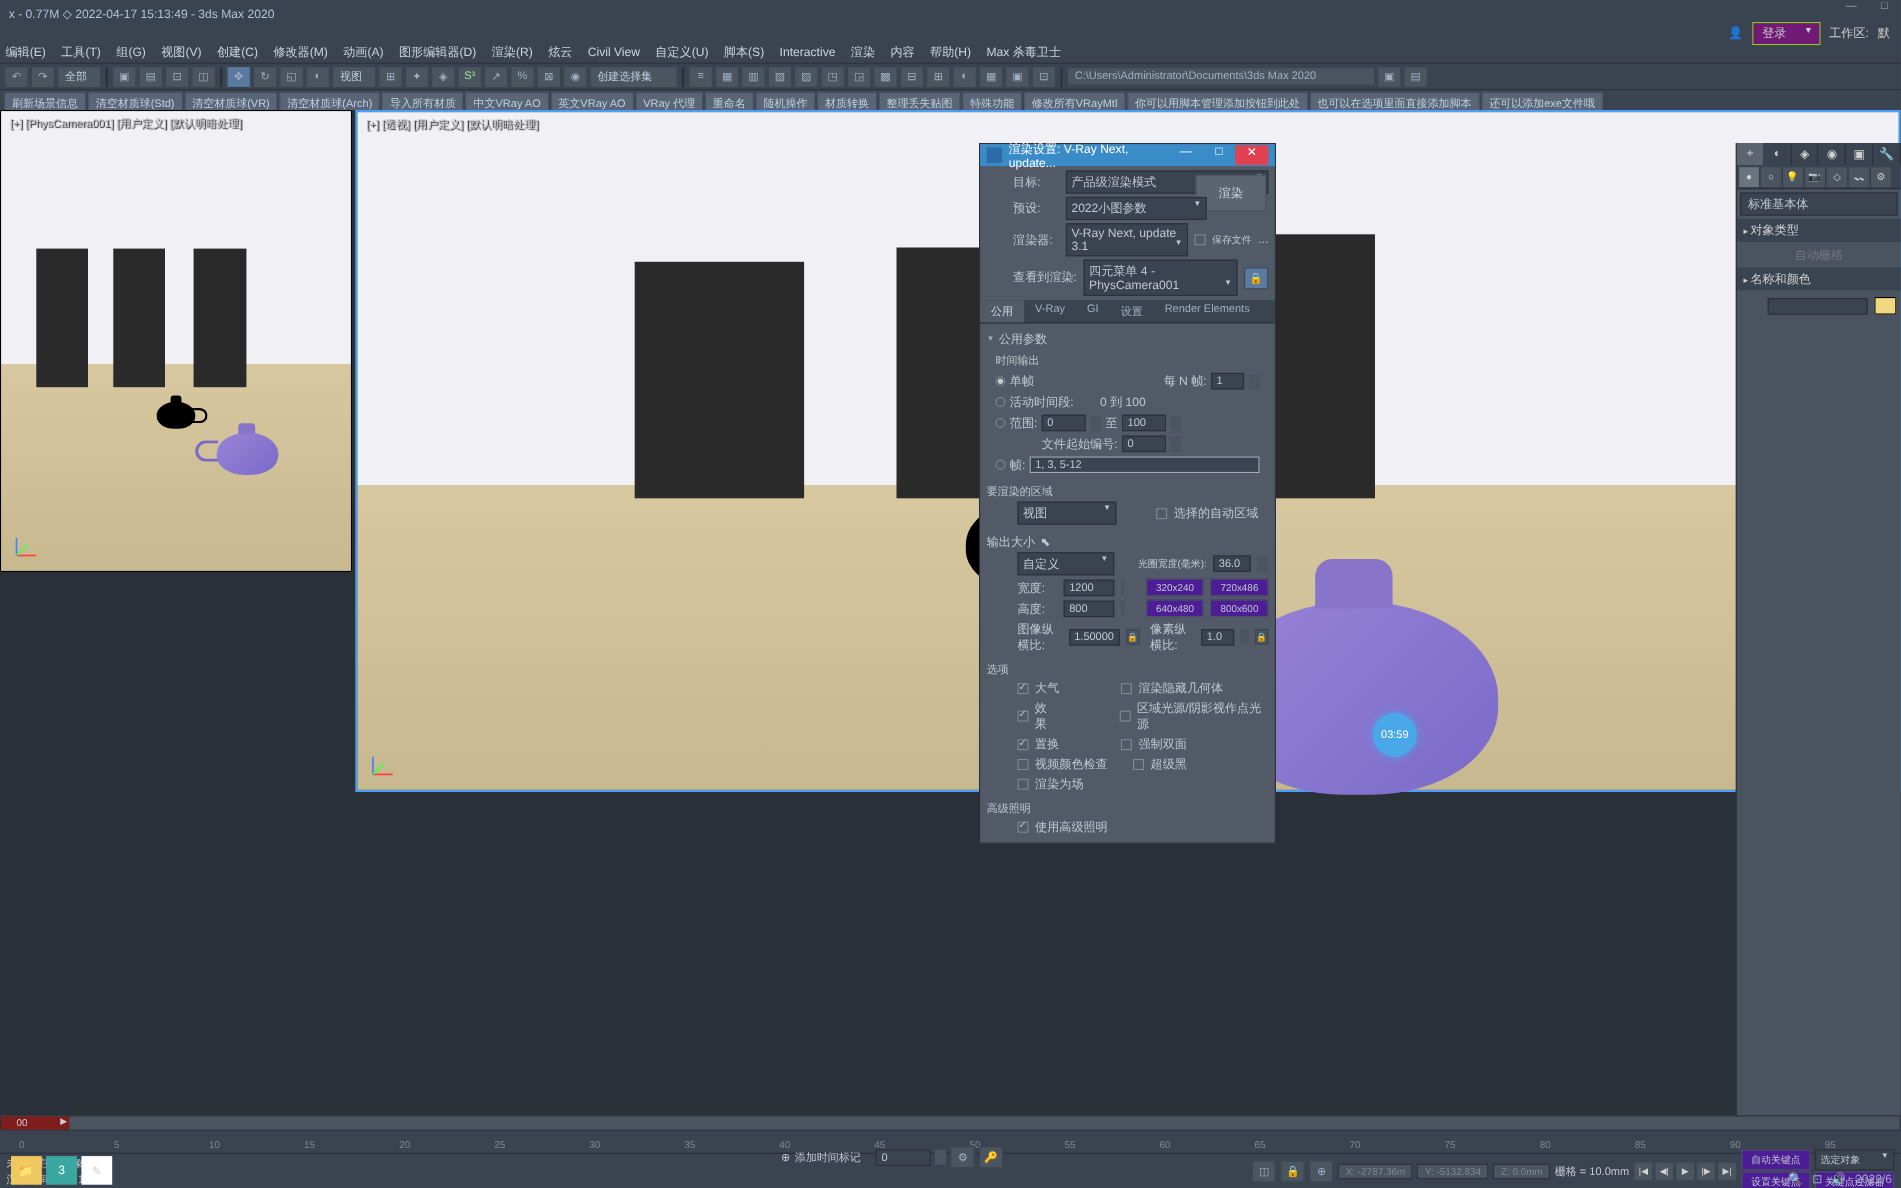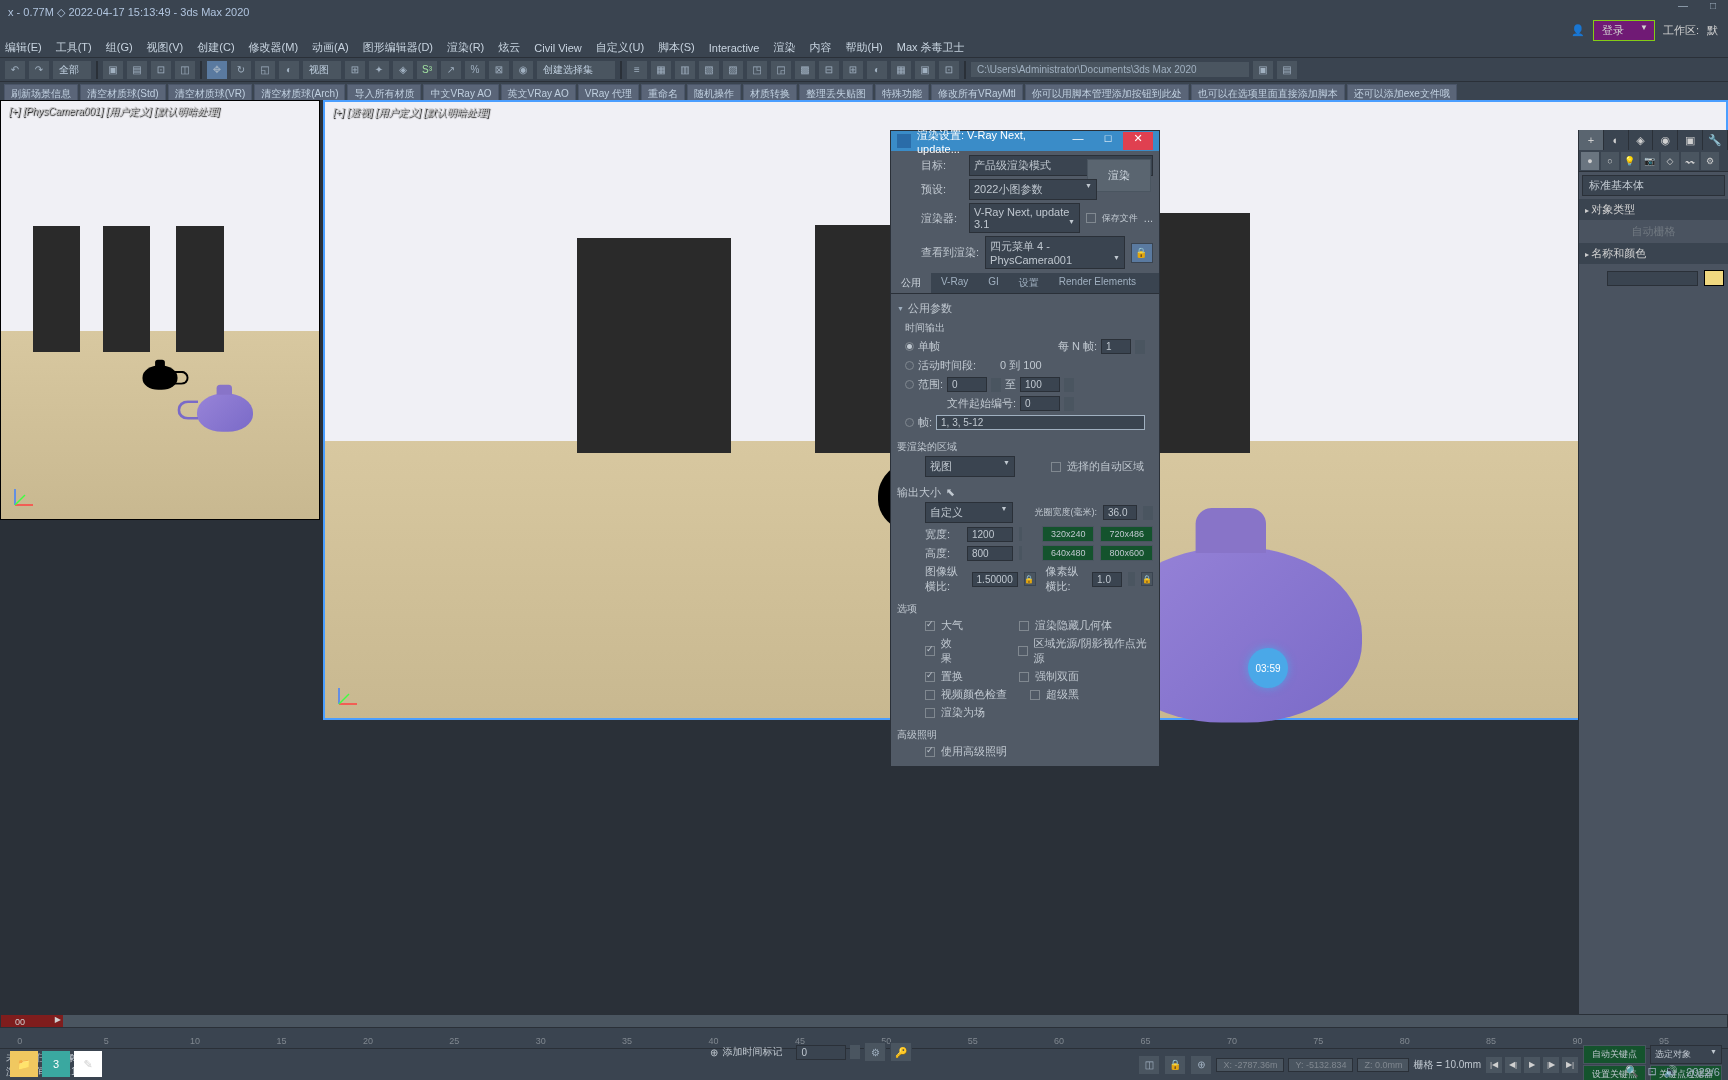--- a/index.html
+++ b/index.html
@@ -26,21 +26,21 @@
 .path-box { background: #4a5560; border: 1px solid #3a4450; padding: 2px 6px; color: #a0b0c0; font-size: 10px; flex: 0 0 280px; }
 
 
 .script-bar { background: #3a4450; padding: 2px 4px; display: flex; flex-wrap: wrap; gap: 2px; }
 .script-btn { background: #5a6578; border: 1px solid #4a5568; padding: 2px 6px; color: #c0d0e0; font-size: 10px; cursor: pointer; }
 .script-msg { color: #c0d0e0; font-size: 10px; padding: 2px 6px; }
 
 
 .main-area { position: absolute; top: 100px; left: 0; right: 0; bottom: 50px; display: flex; }
 .viewports { flex: 1; display: flex; gap: 3px; background: #2a3038; padding: 0; position: relative; }
-.viewport { position: relative; background: #14532d; border: 1px solid #000; font-style: italic; }
+.viewport { position: relative; background: #14532d; border: 1px solid #000; }
 .viewport.active { border: 2px solid #4a9eff; }
 .viewport-label { position: absolute; top: 4px; left: 8px; color: #c0c0c0; font-size: 10px; z-index: 5; text-shadow: 1px 1px 1px #000; }
 .vp-left { width: 320px; height: 420px; }
 .vp-right { flex: 1; height: 620px; }
 
 
 .scene { position: absolute; inset: 0; background: linear-gradient(to bottom, #f0f0f5 0%, #f0f0f5 55%, #d8c8a0 55%, #c8b890 100%); }
 .shelf-dark { background: #2a2a2a; position: absolute; }
 .teapot-black { position: absolute; width: 50px; height: 35px; background: #000; border-radius: 50% 50% 45% 45%; }
 .teapot-black::before { content: ""; position: absolute; top: -8px; left: 18px; width: 14px; height: 10px; background: #000; border-radius: 4px 4px 0 0; }
@@ -70,21 +70,21 @@
 .section-header::before { content: "▼"; font-size: 7px; margin-right: 4px; color: #a0b0c0; }
 .sub-label { font-size: 10px; color: #c0c8d0; padding: 2px 0; }
 .radio-row { display: flex; align-items: center; gap: 4px; padding: 2px 8px; }
 .radio-dot { width: 9px; height: 9px; border: 1px solid #808890; border-radius: 50%; display: inline-block; }
 .radio-dot.checked::after { content: ""; display: block; width: 5px; height: 5px; background: #c0c8d0; border-radius: 50%; margin: 1px; }
 .check-box { width: 10px; height: 10px; border: 1px solid #808890; display: inline-block; position: relative; }
 .check-box.checked::after { content: "✓"; position: absolute; top: -3px; left: 0; color: #c0c8d0; font-size: 9px; }
 .num-input { background: #3a4450; border: 1px solid #2a3038; padding: 1px 4px; color: #c0c8d0; width: 50px; font-size: 10px; }
 .num-input.wide { width: 120px; }
 .spinner { width: 10px; height: 14px; background: #4a5560; display: inline-block; }
-.size-btn { background: #14532d; border: 1px solid #4a5560; padding: 2px 8px; color: #c0c8d0; font-size: 9px; cursor: pointer; }
+.size-btn { background: #4c1d95; border: 1px solid #4a5560; padding: 2px 8px; color: #c0c8d0; font-size: 9px; cursor: pointer; }
 
 
 .right-panel { position: absolute; top: 130px; right: 0; width: 150px; background: #4a5360; border-left: 1px solid #2a3038; bottom: 50px; }
 .panel-tabs { display: flex; background: #3a4450; height: 20px; }
 .panel-tab { flex: 1; display: flex; align-items: center; justify-content: center; background: #3a4450; border-right: 1px solid #2a3038; }
 .panel-tab.active { background: #5a6570; }
 .panel-icons { display: flex; background: #3a4450; height: 22px; padding: 2px; gap: 2px; border-bottom: 1px solid #2a3038; }
 .panel-icon { width: 18px; height: 18px; background: #4a5560; display: flex; align-items: center; justify-content: center; font-size: 9px; }
 .panel-dropdown { background: #3a4450; border: 1px solid #2a3038; padding: 2px 6px; margin: 3px; color: #c0c8d0; }
 .panel-sec-head { background: #3a4450; padding: 3px 6px; margin: 2px 0; }

